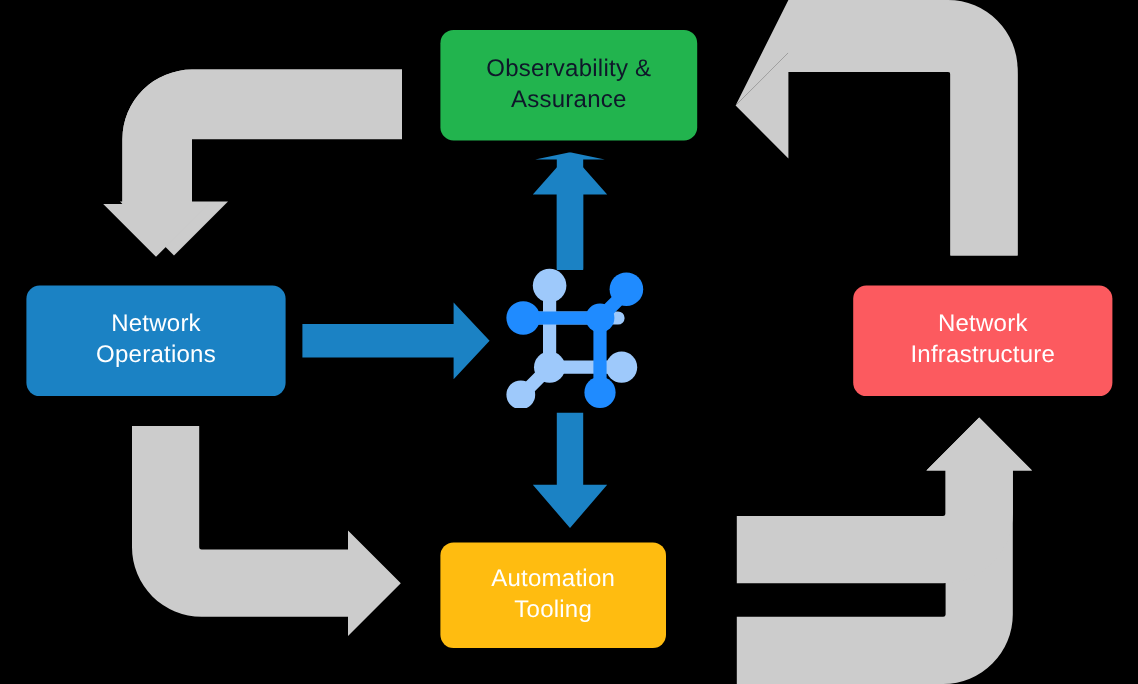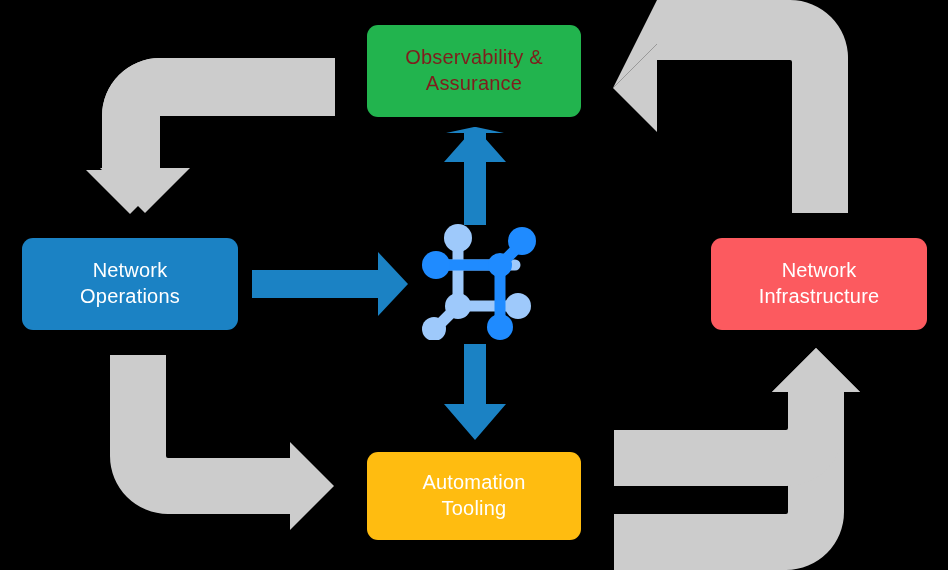--- a/index.html
+++ b/index.html
@@ -51,21 +51,21 @@
   #box-operations {
     left: 22px;   top: 238px;
     width: 216px; height: 92px;
   }
   #box-infrastructure {
     left: 711px;  top: 238px;
     width: 216px; height: 92px;
   }
   #box-automation {
     left: 367px;  top: 452px;
-    width: 214px; height: 88px;
+    width: 188px; height: 88px;
   }
   #center-icon {
     position: absolute;
     left: 418px;
     top: 218px;
     width: 122px;
     height: 122px;
     z-index: 6;
   }
 </style>
@@ -213,21 +213,21 @@
       <line x1="82" y1="47" x2="82" y2="108"></line>
     </g>
     <g fill="#1f8bff">
       <circle cx="18" cy="47" r="14"></circle>
       <circle cx="82" cy="47" r="12"></circle>
       <circle cx="104" cy="23" r="14"></circle>
       <circle cx="82" cy="109" r="13"></circle>
     </g>
   </svg>
 
-  <div id="box-observability" class="node-box" style="background: rgb(34, 180, 78); color: #7f1d1d;">
+  <div id="box-observability" class="node-box" style="background: rgb(34, 180, 78); color: #0f172a;">
     <span class="node-label">Observability &amp;
 Assurance</span>
   </div>
 
   <div id="box-operations" class="node-box" style="background: rgb(27, 130, 196); color: rgb(255, 255, 255);">
     <span class="node-label">Network
 Operations</span>
   </div>
 
   <div id="box-infrastructure" class="node-box" style="background: rgb(252, 90, 95); color: rgb(255, 255, 255);">

